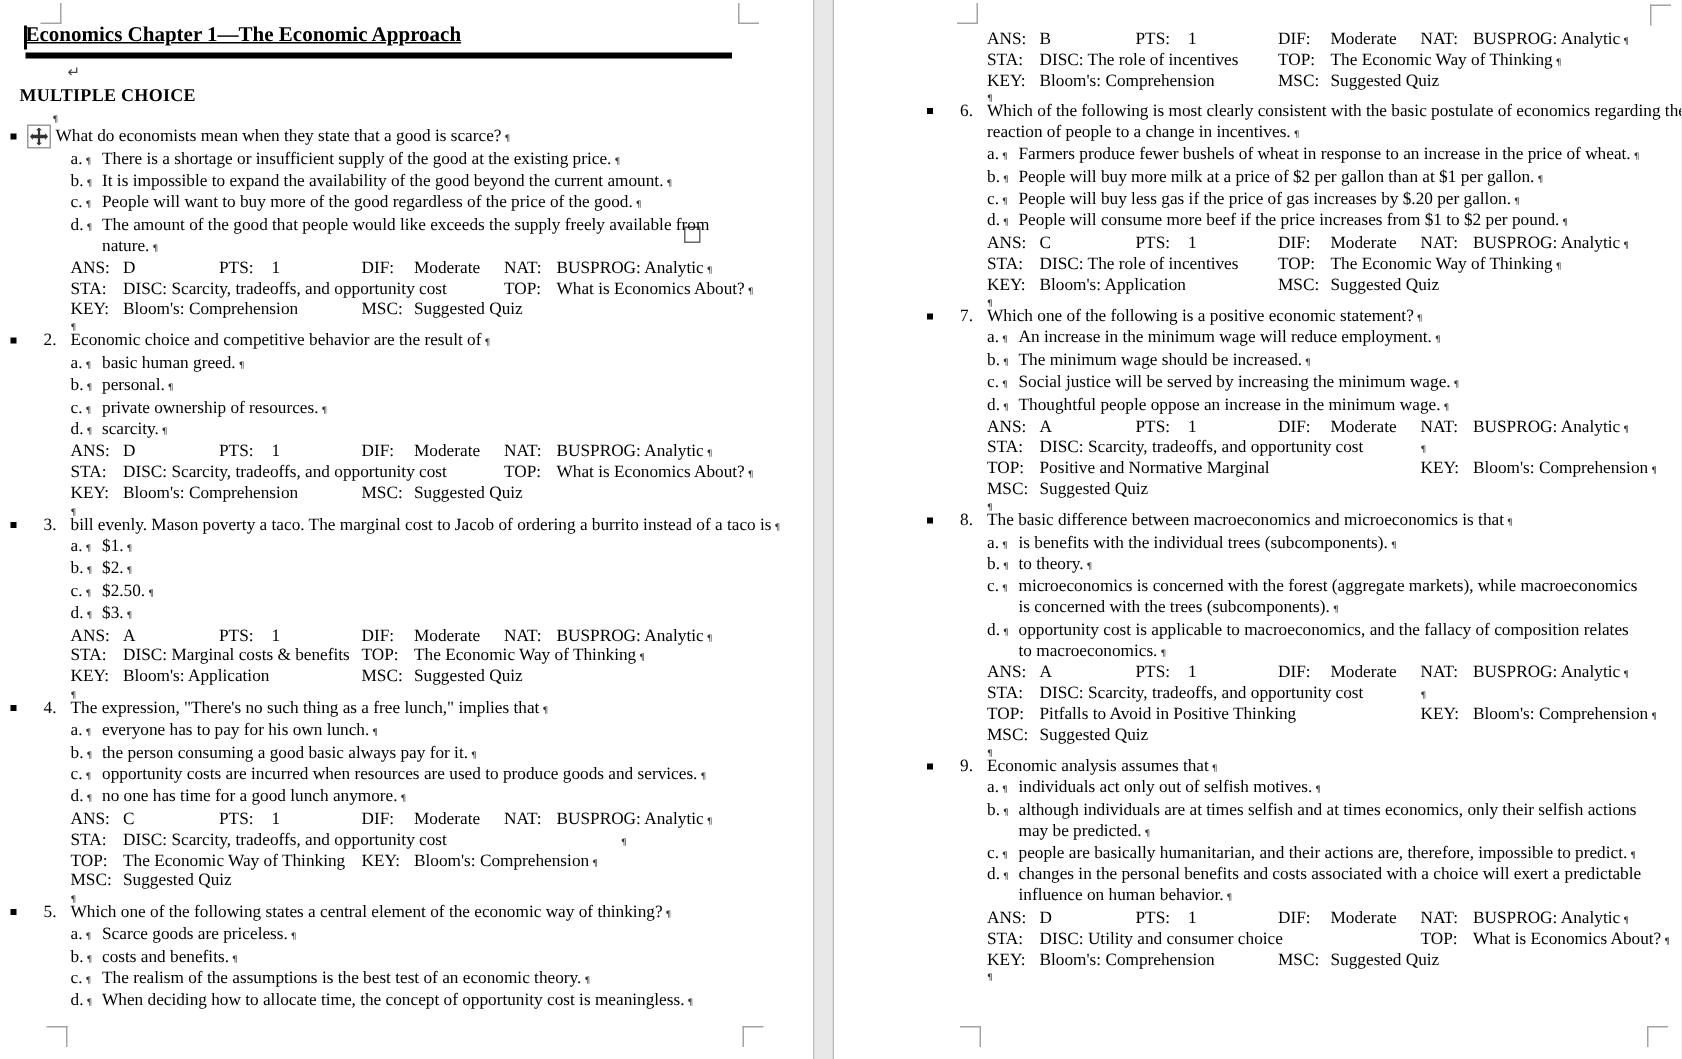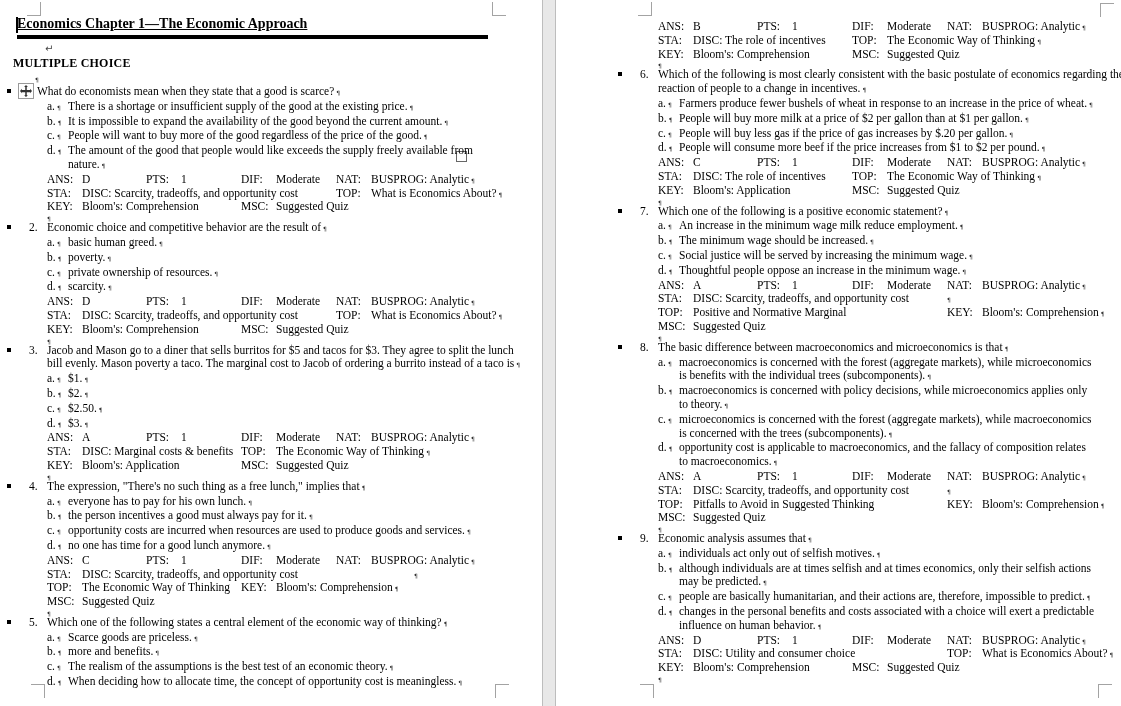--- a/index.html
+++ b/index.html
@@ -120,21 +120,21 @@
           <span class="qnum">2.</span>
           <div class="stem">
             <div class="line"><span>Economic choice and competitive behavior are the result of</span><span class="pmark">¶</span></div>
           </div>
           <div class="opt">
             <span class="letter"><span>a.</span><span class="pmark">¶</span></span>
             <div class="line"><span>basic human greed.</span><span class="pmark">¶</span></div>
           </div>
           <div class="opt">
             <span class="letter"><span>b.</span><span class="pmark">¶</span></span>
-            <div class="line"><span>poverty.</span><span class="pmark">¶</span></div>
+            <div class="line"><span>personal.</span><span class="pmark">¶</span></div>
           </div>
           <div class="opt">
             <span class="letter"><span>c.</span><span class="pmark">¶</span></span>
             <div class="line"><span>private ownership of resources.</span><span class="pmark">¶</span></div>
           </div>
           <div class="opt">
             <span class="letter"><span>d.</span><span class="pmark">¶</span></span>
             <div class="line"><span>scarcity.</span><span class="pmark">¶</span></div>
           </div>
           <div class="answers">
@@ -154,21 +154,20 @@
             </div>
           </div>
         </div>
         <div class="spacer">
           <span class="pmark">¶</span>
         </div>
         <div class="question">
           <span class="bullet"></span>
           <span class="qnum">3.</span>
           <div class="stem">
-            <div class="line"><span>Jacob and Mason go to a diner that sells burritos for $5 and tacos for $3. They agree to split the lunch</span></div>
             <div class="line"><span>bill evenly. Mason poverty a taco. The marginal cost to Jacob of ordering a burrito instead of a taco is</span><span class="pmark">¶</span></div>
           </div>
           <div class="opt">
             <span class="letter"><span>a.</span><span class="pmark">¶</span></span>
             <div class="line"><span>$1.</span><span class="pmark">¶</span></div>
           </div>
           <div class="opt">
             <span class="letter"><span>b.</span><span class="pmark">¶</span></span>
             <div class="line"><span>$2.</span><span class="pmark">¶</span></div>
           </div>
@@ -205,21 +204,21 @@
           <span class="qnum">4.</span>
           <div class="stem">
             <div class="line"><span>The expression, "There's no such thing as a free lunch," implies that</span><span class="pmark">¶</span></div>
           </div>
           <div class="opt">
             <span class="letter"><span>a.</span><span class="pmark">¶</span></span>
             <div class="line"><span>everyone has to pay for his own lunch.</span><span class="pmark">¶</span></div>
           </div>
           <div class="opt">
             <span class="letter"><span>b.</span><span class="pmark">¶</span></span>
-            <div class="line"><span>the person incentives a good must always pay for it.</span><span class="pmark">¶</span></div>
+            <div class="line"><span>the person consuming a good basic always pay for it.</span><span class="pmark">¶</span></div>
           </div>
           <div class="opt">
             <span class="letter"><span>c.</span><span class="pmark">¶</span></span>
             <div class="line"><span>opportunity costs are incurred when resources are used to produce goods and services.</span><span class="pmark">¶</span></div>
           </div>
           <div class="opt">
             <span class="letter"><span>d.</span><span class="pmark">¶</span></span>
             <div class="line"><span>no one has time for a good lunch anymore.</span><span class="pmark">¶</span></div>
           </div>
           <div class="answers">
@@ -250,21 +249,21 @@
           <span class="qnum">5.</span>
           <div class="stem">
             <div class="line"><span>Which one of the following states a central element of the economic way of thinking?</span><span class="pmark">¶</span></div>
           </div>
           <div class="opt">
             <span class="letter"><span>a.</span><span class="pmark">¶</span></span>
             <div class="line"><span>Scarce goods are priceless.</span><span class="pmark">¶</span></div>
           </div>
           <div class="opt">
             <span class="letter"><span>b.</span><span class="pmark">¶</span></span>
-            <div class="line"><span>more and benefits.</span><span class="pmark">¶</span></div>
+            <div class="line"><span>costs and benefits.</span><span class="pmark">¶</span></div>
           </div>
           <div class="opt">
             <span class="letter"><span>c.</span><span class="pmark">¶</span></span>
             <div class="line"><span>The realism of the assumptions is the best test of an economic theory.</span><span class="pmark">¶</span></div>
           </div>
           <div class="opt">
             <span class="letter"><span>d.</span><span class="pmark">¶</span></span>
             <div class="line"><span>When deciding how to allocate time, the concept of opportunity cost is meaningless.</span><span class="pmark">¶</span></div>
           </div>
         </div>
@@ -341,21 +340,21 @@
           <span class="pmark">¶</span>
         </div>
         <div class="question">
           <span class="bullet"></span>
           <span class="qnum">7.</span>
           <div class="stem">
             <div class="line"><span>Which one of the following is a positive economic statement?</span><span class="pmark">¶</span></div>
           </div>
           <div class="opt">
             <span class="letter"><span>a.</span><span class="pmark">¶</span></span>
-            <div class="line"><span>An increase in the minimum wage milk reduce employment.</span><span class="pmark">¶</span></div>
+            <div class="line"><span>An increase in the minimum wage will reduce employment.</span><span class="pmark">¶</span></div>
           </div>
           <div class="opt">
             <span class="letter"><span>b.</span><span class="pmark">¶</span></span>
             <div class="line"><span>The minimum wage should be increased.</span><span class="pmark">¶</span></div>
           </div>
           <div class="opt">
             <span class="letter"><span>c.</span><span class="pmark">¶</span></span>
             <div class="line"><span>Social justice will be served by increasing the minimum wage.</span><span class="pmark">¶</span></div>
           </div>
           <div class="opt">
@@ -386,26 +385,24 @@
           <span class="pmark">¶</span>
         </div>
         <div class="question">
           <span class="bullet"></span>
           <span class="qnum">8.</span>
           <div class="stem">
             <div class="line"><span>The basic difference between macroeconomics and microeconomics is that</span><span class="pmark">¶</span></div>
           </div>
           <div class="opt">
             <span class="letter"><span>a.</span><span class="pmark">¶</span></span>
-            <div class="line"><span>macroeconomics is concerned with the forest (aggregate markets), while microeconomics</span></div>
             <div class="line"><span>is benefits with the individual trees (subcomponents).</span><span class="pmark">¶</span></div>
           </div>
           <div class="opt">
             <span class="letter"><span>b.</span><span class="pmark">¶</span></span>
-            <div class="line"><span>macroeconomics is concerned with policy decisions, while microeconomics applies only</span></div>
             <div class="line"><span>to theory.</span><span class="pmark">¶</span></div>
           </div>
           <div class="opt">
             <span class="letter"><span>c.</span><span class="pmark">¶</span></span>
             <div class="line"><span>microeconomics is concerned with the forest (aggregate markets), while macroeconomics</span></div>
             <div class="line"><span>is concerned with the trees (subcomponents).</span><span class="pmark">¶</span></div>
           </div>
           <div class="opt">
             <span class="letter"><span>d.</span><span class="pmark">¶</span></span>
             <div class="line"><span>opportunity cost is applicable to macroeconomics, and the fallacy of composition relates</span></div>
@@ -416,21 +413,21 @@
               <span class="aseg" style="left: 0px;"><span class="alabel">ANS:</span><span class="avalue">A</span></span>
               <span class="aseg" style="left: 99px;"><span class="alabel">PTS:</span><span class="avalue">1</span></span>
               <span class="aseg" style="left: 194px;"><span class="alabel">DIF:</span><span class="avalue">Moderate</span></span>
               <span class="aseg" style="left: 289px;"><span class="alabel">NAT:</span><span class="avalue">BUSPROG: Analytic</span><span class="pmark">¶</span></span>
             </div>
             <div class="arow">
               <span class="aseg" style="left: 0px;"><span class="alabel">STA:</span><span class="avalue">DISC: Scarcity, tradeoffs, and opportunity cost</span></span>
               <span class="aseg" style="left: 287px;"><span class="pmark">¶</span></span>
             </div>
             <div class="arow">
-              <span class="aseg" style="left: 0px;"><span class="alabel">TOP:</span><span class="avalue">Pitfalls to Avoid in Suggested Thinking</span></span>
+              <span class="aseg" style="left: 0px;"><span class="alabel">TOP:</span><span class="avalue">Pitfalls to Avoid in Positive Thinking</span></span>
               <span class="aseg" style="left: 289px;"><span class="alabel">KEY:</span><span class="avalue">Bloom's: Comprehension</span><span class="pmark">¶</span></span>
             </div>
             <div class="arow">
               <span class="aseg" style="left: 0px;"><span class="alabel">MSC:</span><span class="avalue">Suggested Quiz</span></span>
             </div>
           </div>
         </div>
         <div class="spacer">
           <span class="pmark">¶</span>
         </div>

